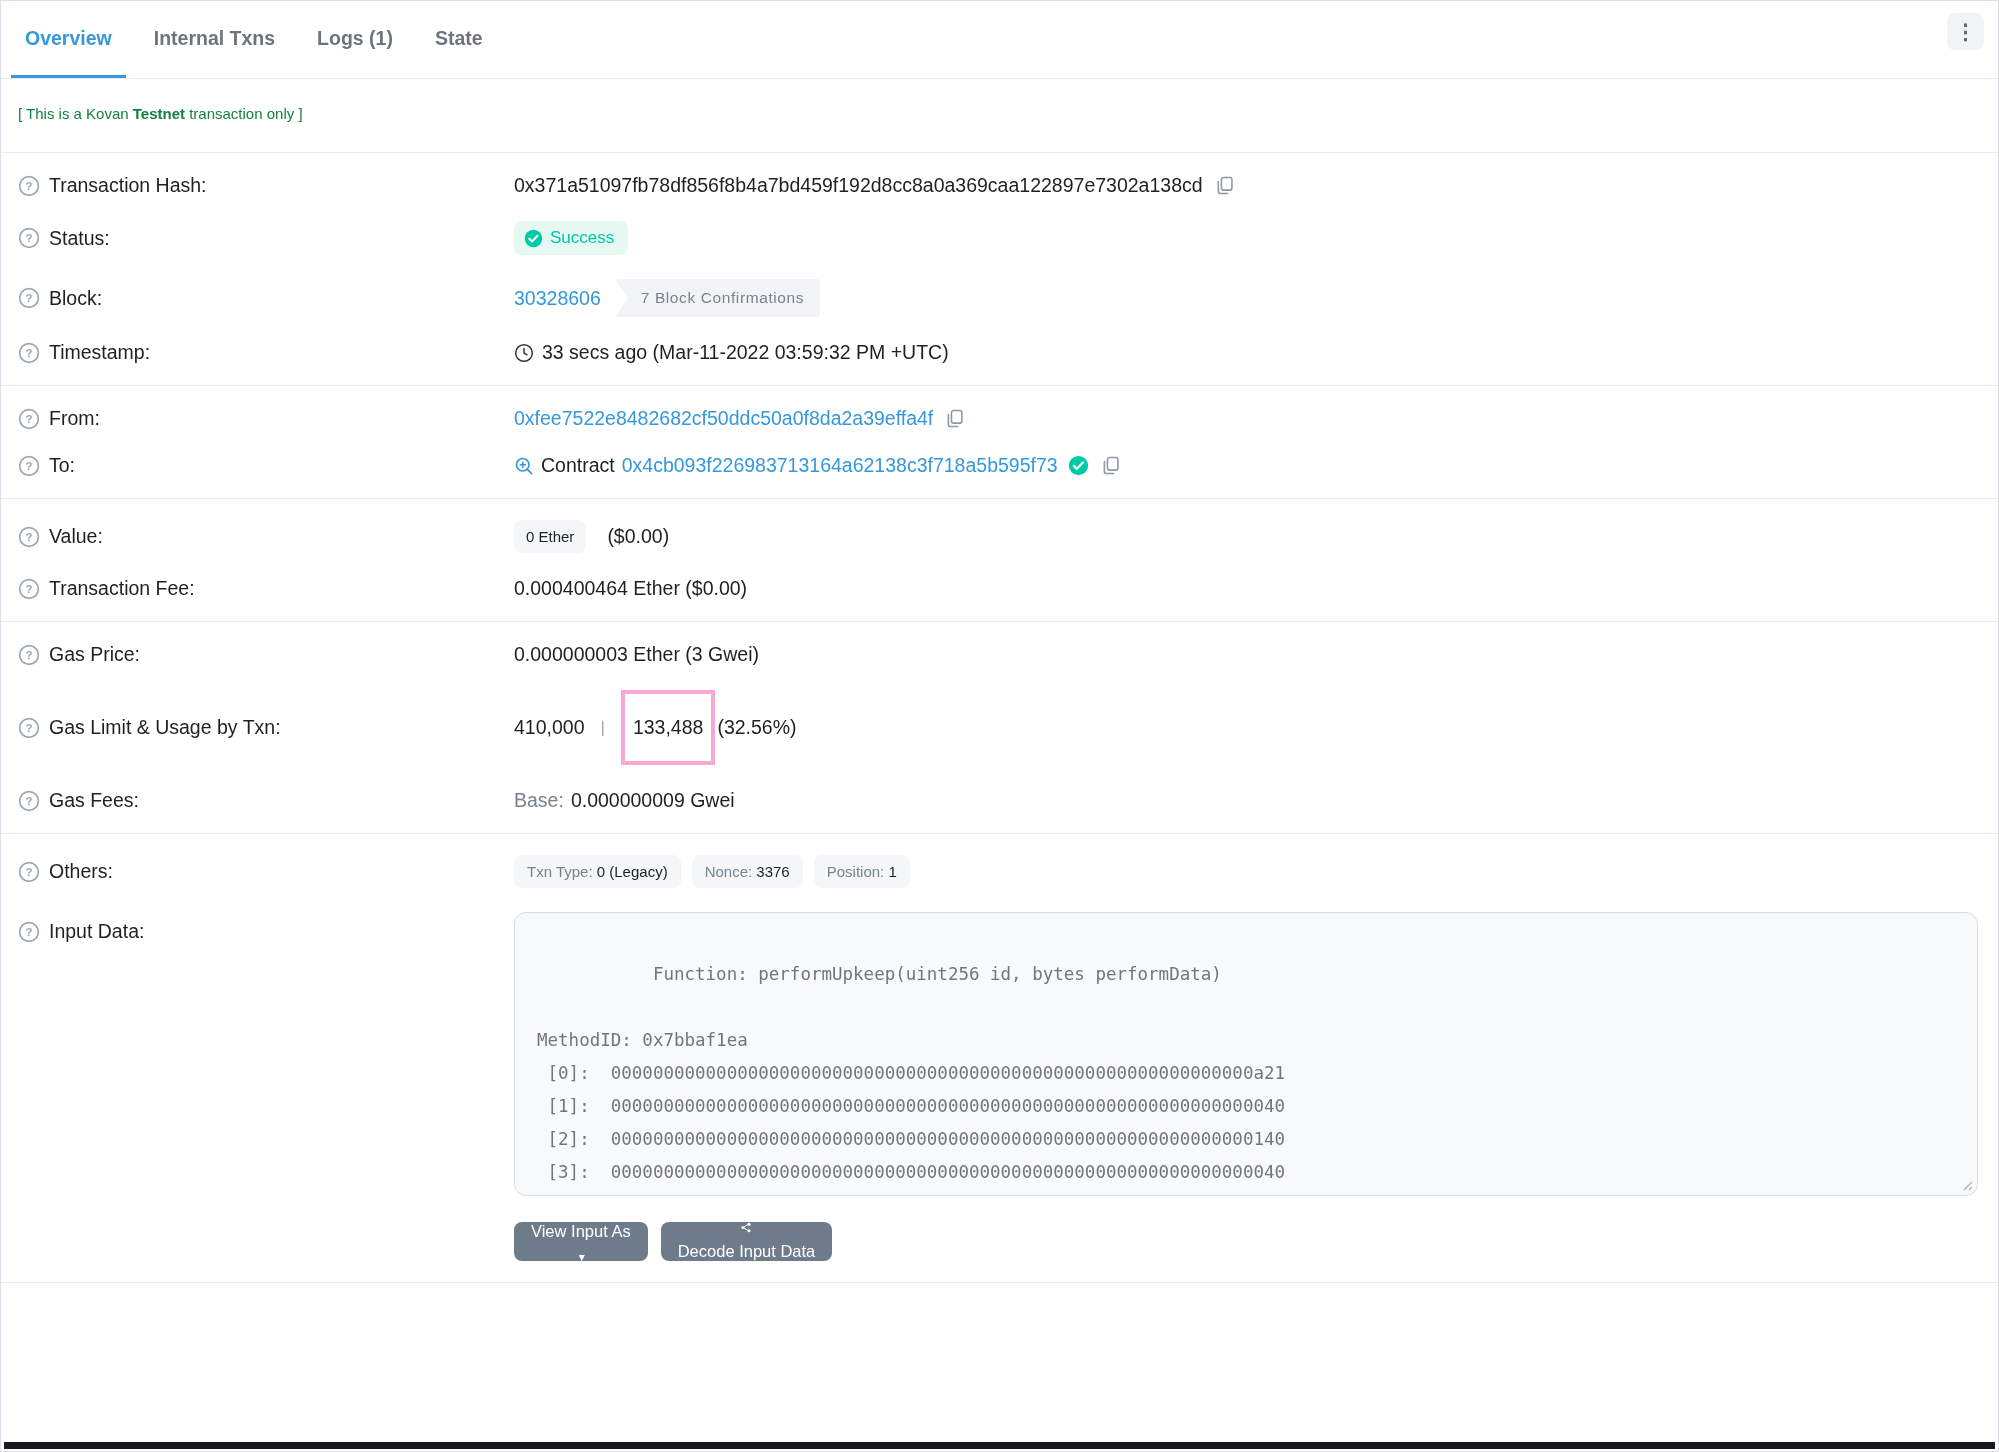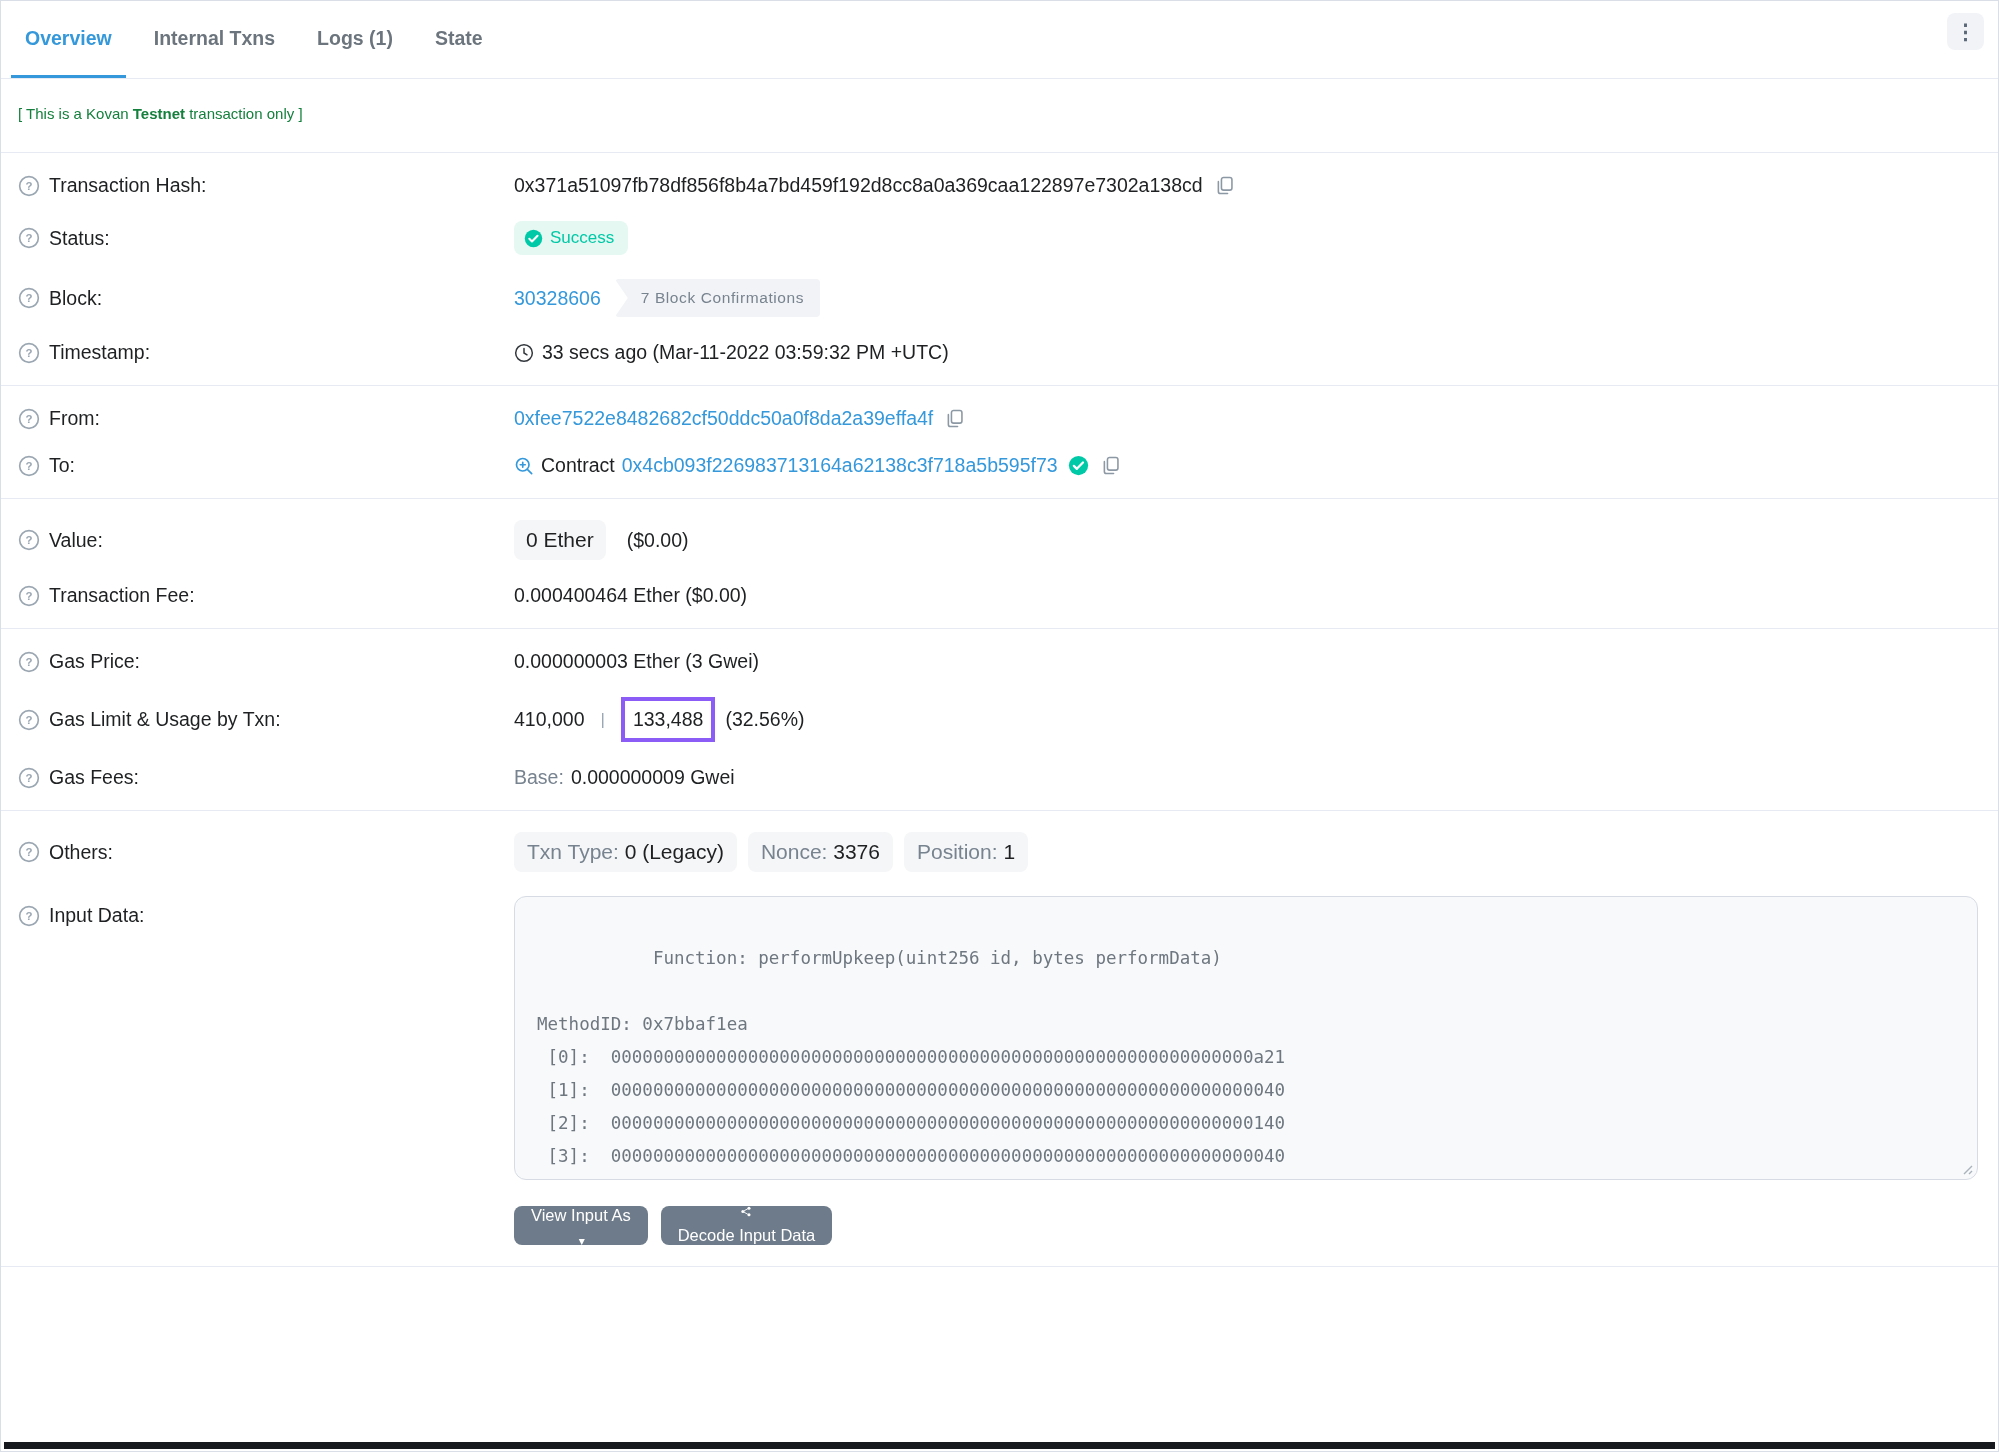--- a/index.html
+++ b/index.html
@@ -50,29 +50,29 @@
     color:#00c9a7; font-size:17px; padding:7px 14px 7px 10px; border-radius:8px;
   }
   .badge-confirm {
     display:inline-block; background:#f2f3f6; color:#77838f; font-size:15.5px;
     letter-spacing:.6px; padding:10px 16px 10px 26px; border-radius:4px;
     margin-left:14px;
     clip-path:polygon(0 0,100% 0,100% 100%,0 100%,13px 50%);
   }
   .badge-light {
     display:inline-block; background:#f5f6f8; border-radius:8px;
-    padding:8px 12px; font-size:21px; color:#1e2022;
+    padding:8px 12px; font-size:15px; color:#1e2022;
   }
   .badge-kv { margin-right:11px; padding:8px 13px; }
   .badge-kv .k { color:#77838f; }
   .badge-kv .v { color:#1e2022; }
   .usd { margin-left:21px; }
   .sep-bar { color:#9aa6b1; margin:0 16px; font-size:17px; }
   .red-box {
-    display:inline-block; border:4px solid #8b5cf6; padding:7px 8px; margin-right:10px;
+    display:inline-block; border:4px solid #f9a8d4; padding:22px 8px; margin-right:2px;
   }
   .base-label { color:#77838f; margin-right:7px; }
   
   .input-box {
     width:1464px; height:284px; background:#f8f9fa;
     border:1px solid #d7dce4; border-radius:12px;
     padding:12px 22px; overflow:hidden; position:relative;
     font-family:"DejaVu Sans Mono","Liberation Mono",monospace;
     font-size:17.5px; line-height:33px; color:#6e7780; white-space:pre;
   }

